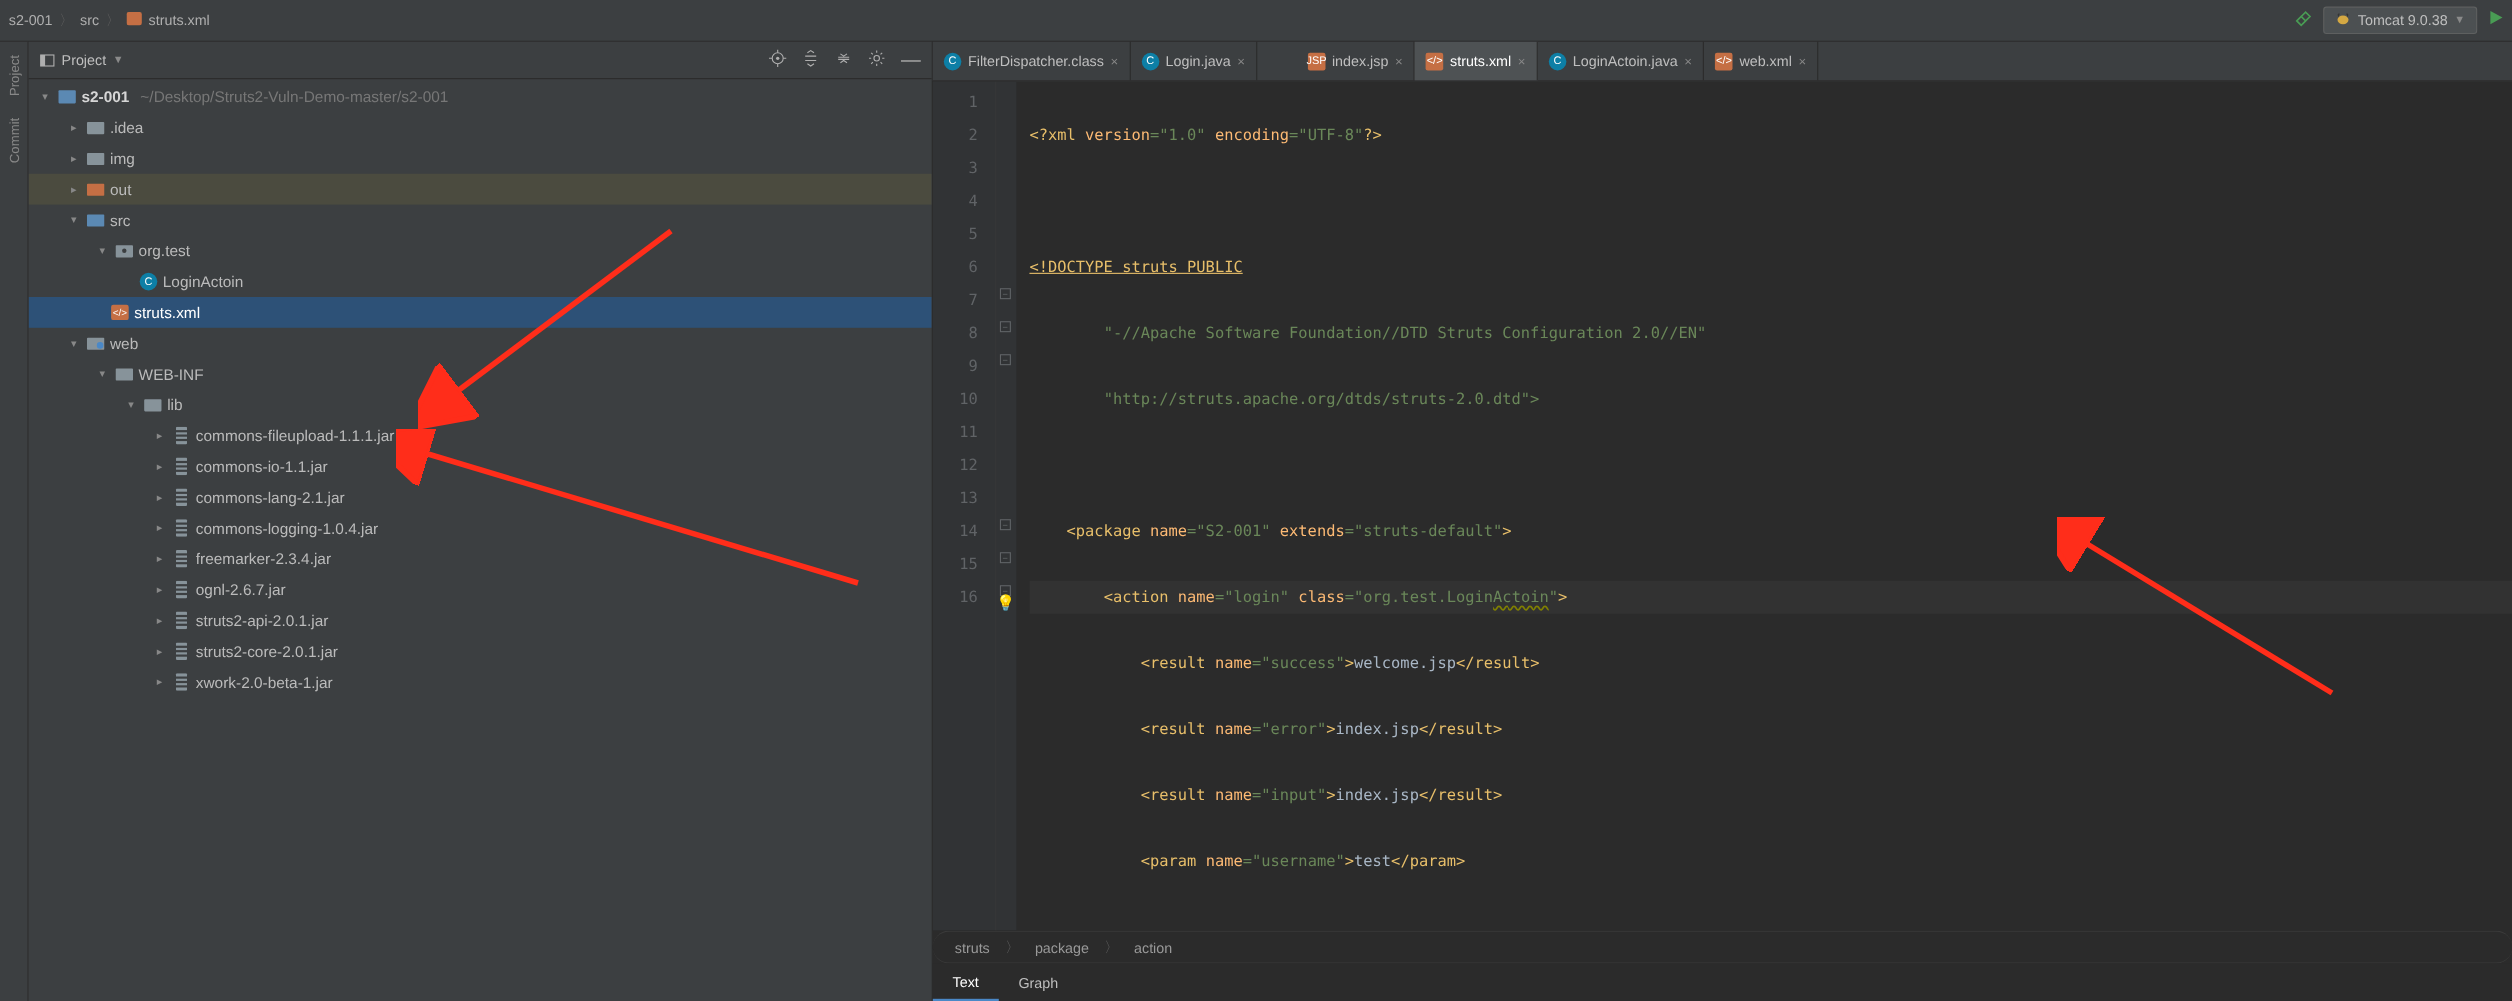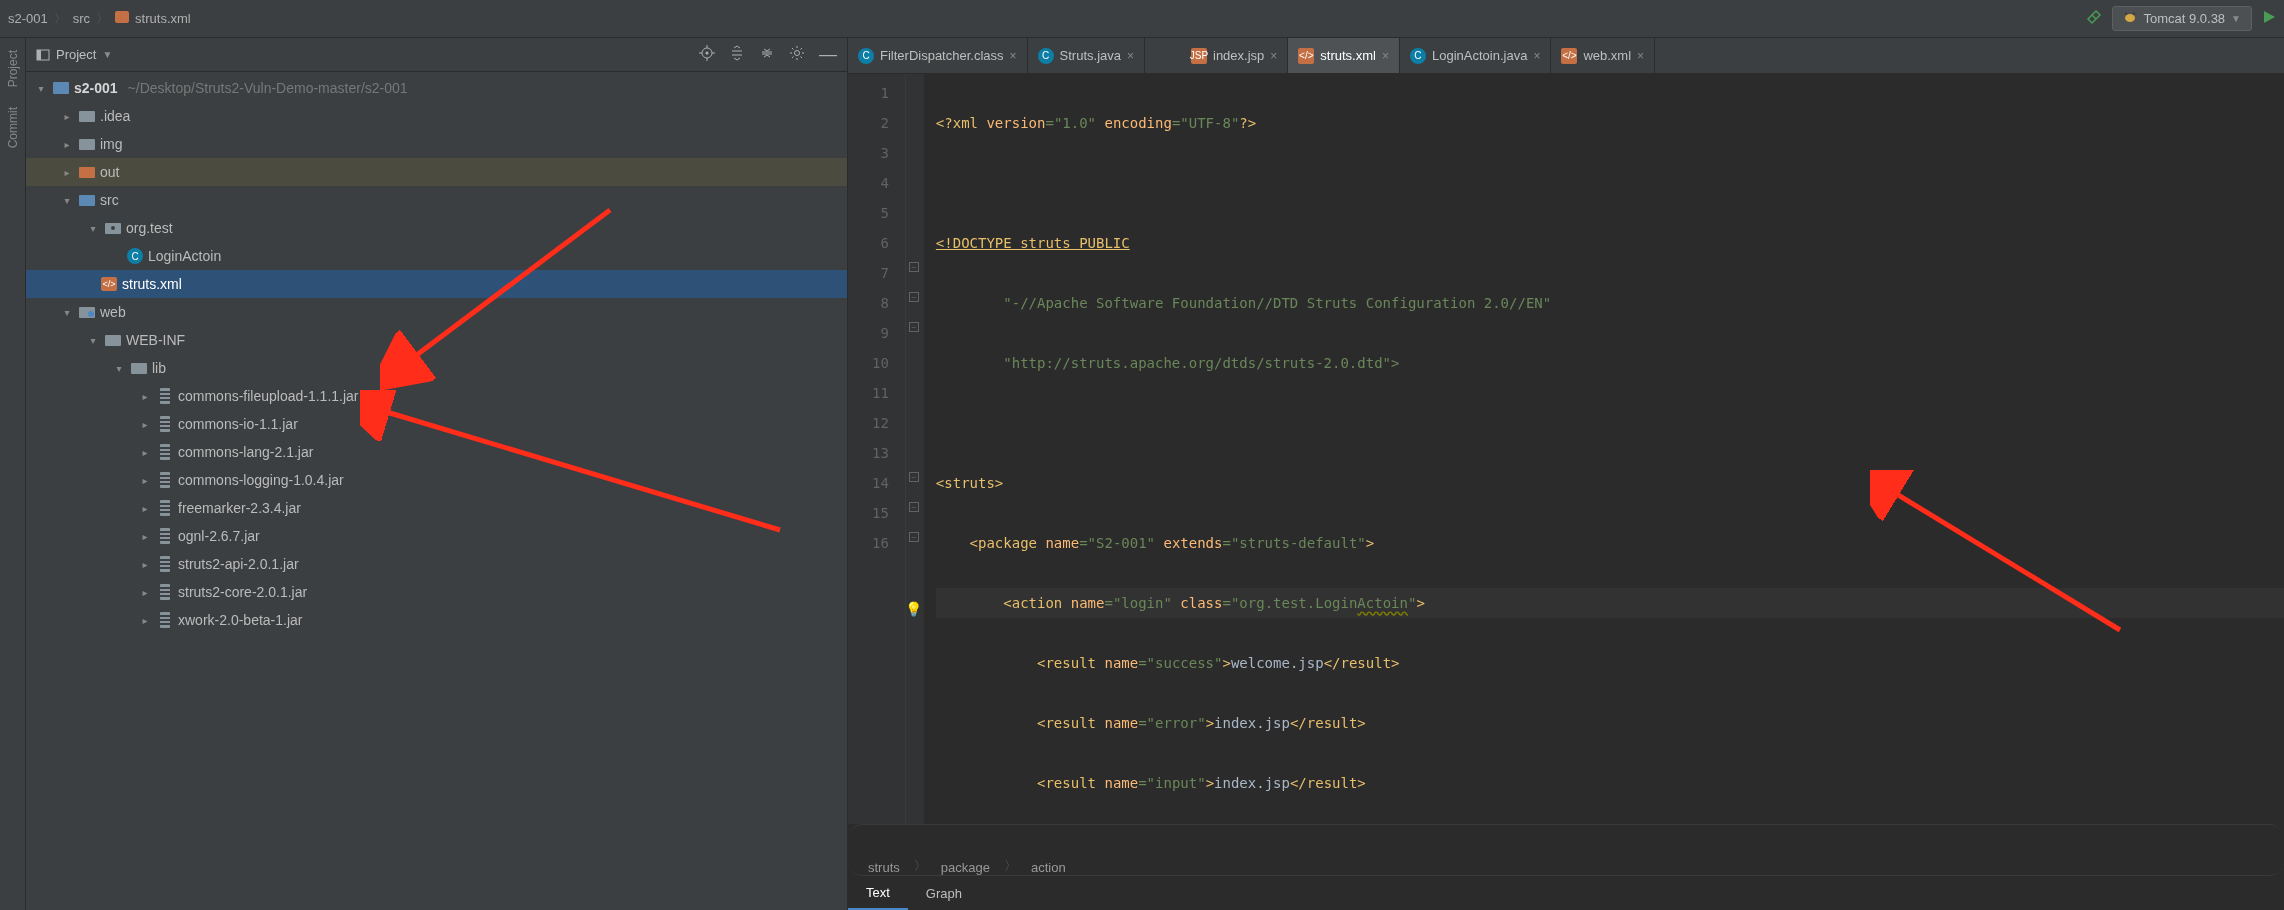--- a/index.html
+++ b/index.html
@@ -217,25 +217,25 @@
 
 .bulb {
   position: absolute;
   left: -30px;
   top: 6px;
   color: #efb73e;
 }
 
 
 .editor-breadcrumb {
-  height: 52px;
+  height: 30px;
   border-top: 1px solid #3a3a3a;
   border-bottom: 1px solid #3a3a3a;
   display:flex;
-  align-items:flex-end;
+  align-items:center;
   padding: 0 20px;
   gap: 14px;
   color: #999;
   font-family: -apple-system, sans-serif;
   background: #2b2b2b;
   border-radius: 15px;
 }
 .editor-breadcrumb .chev { color: #5e5e5e; }
 .editor-bottom-tabs {
   height: 34px;
@@ -555,21 +555,21 @@
 
   <div class="editor-area">
     <div class="editor-tabs" id="etabs">
         <div class="etab">
           <span class="tab-icon" style="background:#0d7fa6;color:#fff;border-radius:50%;">C</span>
           <span>FilterDispatcher.class</span>
           <span class="close">×</span>
         </div>
         <div class="etab">
           <span class="tab-icon" style="background:#0d7fa6;color:#fff;border-radius:50%;">C</span>
-          <span>Struts.java</span>
+          <span>Login.java</span>
           <span class="close">×</span>
         </div>
         <div class="etab">
           <span class="tab-icon" style="background:#c56f44;color:#fff;margin-left:36px;">JSP</span>
           <span>index.jsp</span>
           <span class="close">×</span>
         </div>
         <div class="etab active">
           <span class="tab-icon" style="background:#c56f44;color:#fff;">&lt;/&gt;</span>
           <span>struts.xml</span>
@@ -614,21 +614,20 @@
         <div class="fold-mark" style="top:428px;">−</div>
         <div class="fold-mark" style="top:458px;">−</div>
       </div>
       <div class="code">
 <div class="line"><span class="tok-tag">&lt;?xml </span><span class="tok-attr">version</span><span class="tok-str">="1.0" </span><span class="tok-attr">encoding</span><span class="tok-str">="UTF-8"</span><span class="tok-tag">?&gt;</span></div>
 <div class="line"></div>
 <div class="line"><span class="tok-decl">&lt;!DOCTYPE struts PUBLIC</span></div>
 <div class="line">        <span class="tok-str">"-//Apache Software Foundation//DTD Struts Configuration 2.0//EN"</span></div>
 <div class="line">        <span class="tok-str">"http://struts.apache.org/dtds/struts-2.0.dtd"&gt;</span></div>
 <div class="line"></div>
-<div class="line"><span class="tok-tag">&lt;struts&gt;</span></div>
 <div class="line">    <span class="tok-tag">&lt;package </span><span class="tok-attr">name</span><span class="tok-str">=</span><span class="tok-str">"S2-001"</span><span class="tok-attr"> extends</span><span class="tok-str">=</span><span class="tok-str">"struts-default"</span><span class="tok-tag">&gt;</span></div>
 <div class="line caret"><span class="bulb">💡</span>        <span class="tok-tag">&lt;action </span><span class="tok-attr">name</span><span class="tok-str">=</span><span class="tok-str">"login"</span><span class="tok-attr"> class</span><span class="tok-str">=</span><span class="tok-str">"org.test.Login</span><span class="tok-str underline-err">Actoin</span><span class="tok-str">"</span><span class="tok-tag">&gt;</span></div>
 <div class="line">            <span class="tok-tag">&lt;result </span><span class="tok-attr">name</span><span class="tok-str">=</span><span class="tok-str">"success"</span><span class="tok-tag">&gt;</span><span class="tok-text">welcome.jsp</span><span class="tok-tag">&lt;/result&gt;</span></div>
 <div class="line">            <span class="tok-tag">&lt;result </span><span class="tok-attr">name</span><span class="tok-str">=</span><span class="tok-str">"error"</span><span class="tok-tag">&gt;</span><span class="tok-text">index.jsp</span><span class="tok-tag">&lt;/result&gt;</span></div>
 <div class="line">            <span class="tok-tag">&lt;result </span><span class="tok-attr">name</span><span class="tok-str">=</span><span class="tok-str">"input"</span><span class="tok-tag">&gt;</span><span class="tok-text">index.jsp</span><span class="tok-tag">&lt;/result&gt;</span></div>
 <div class="line">            <span class="tok-tag">&lt;param </span><span class="tok-attr">name</span><span class="tok-str">=</span><span class="tok-str">"username"</span><span class="tok-tag">&gt;</span><span class="tok-text">test</span><span class="tok-tag">&lt;/param&gt;</span></div>
 
 
 
       </div>

